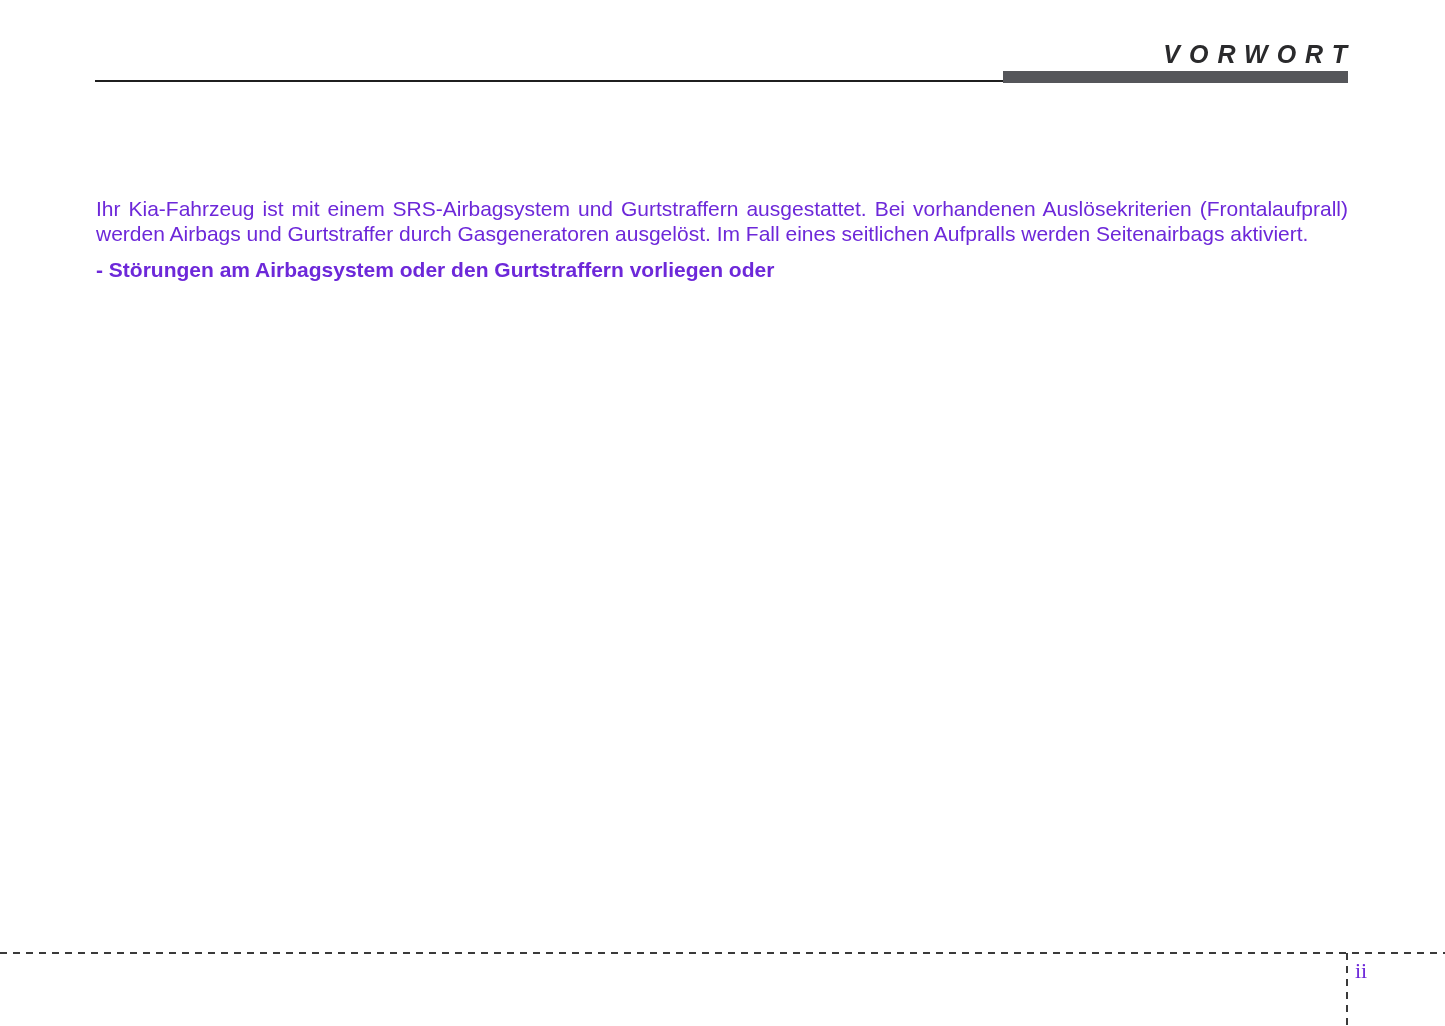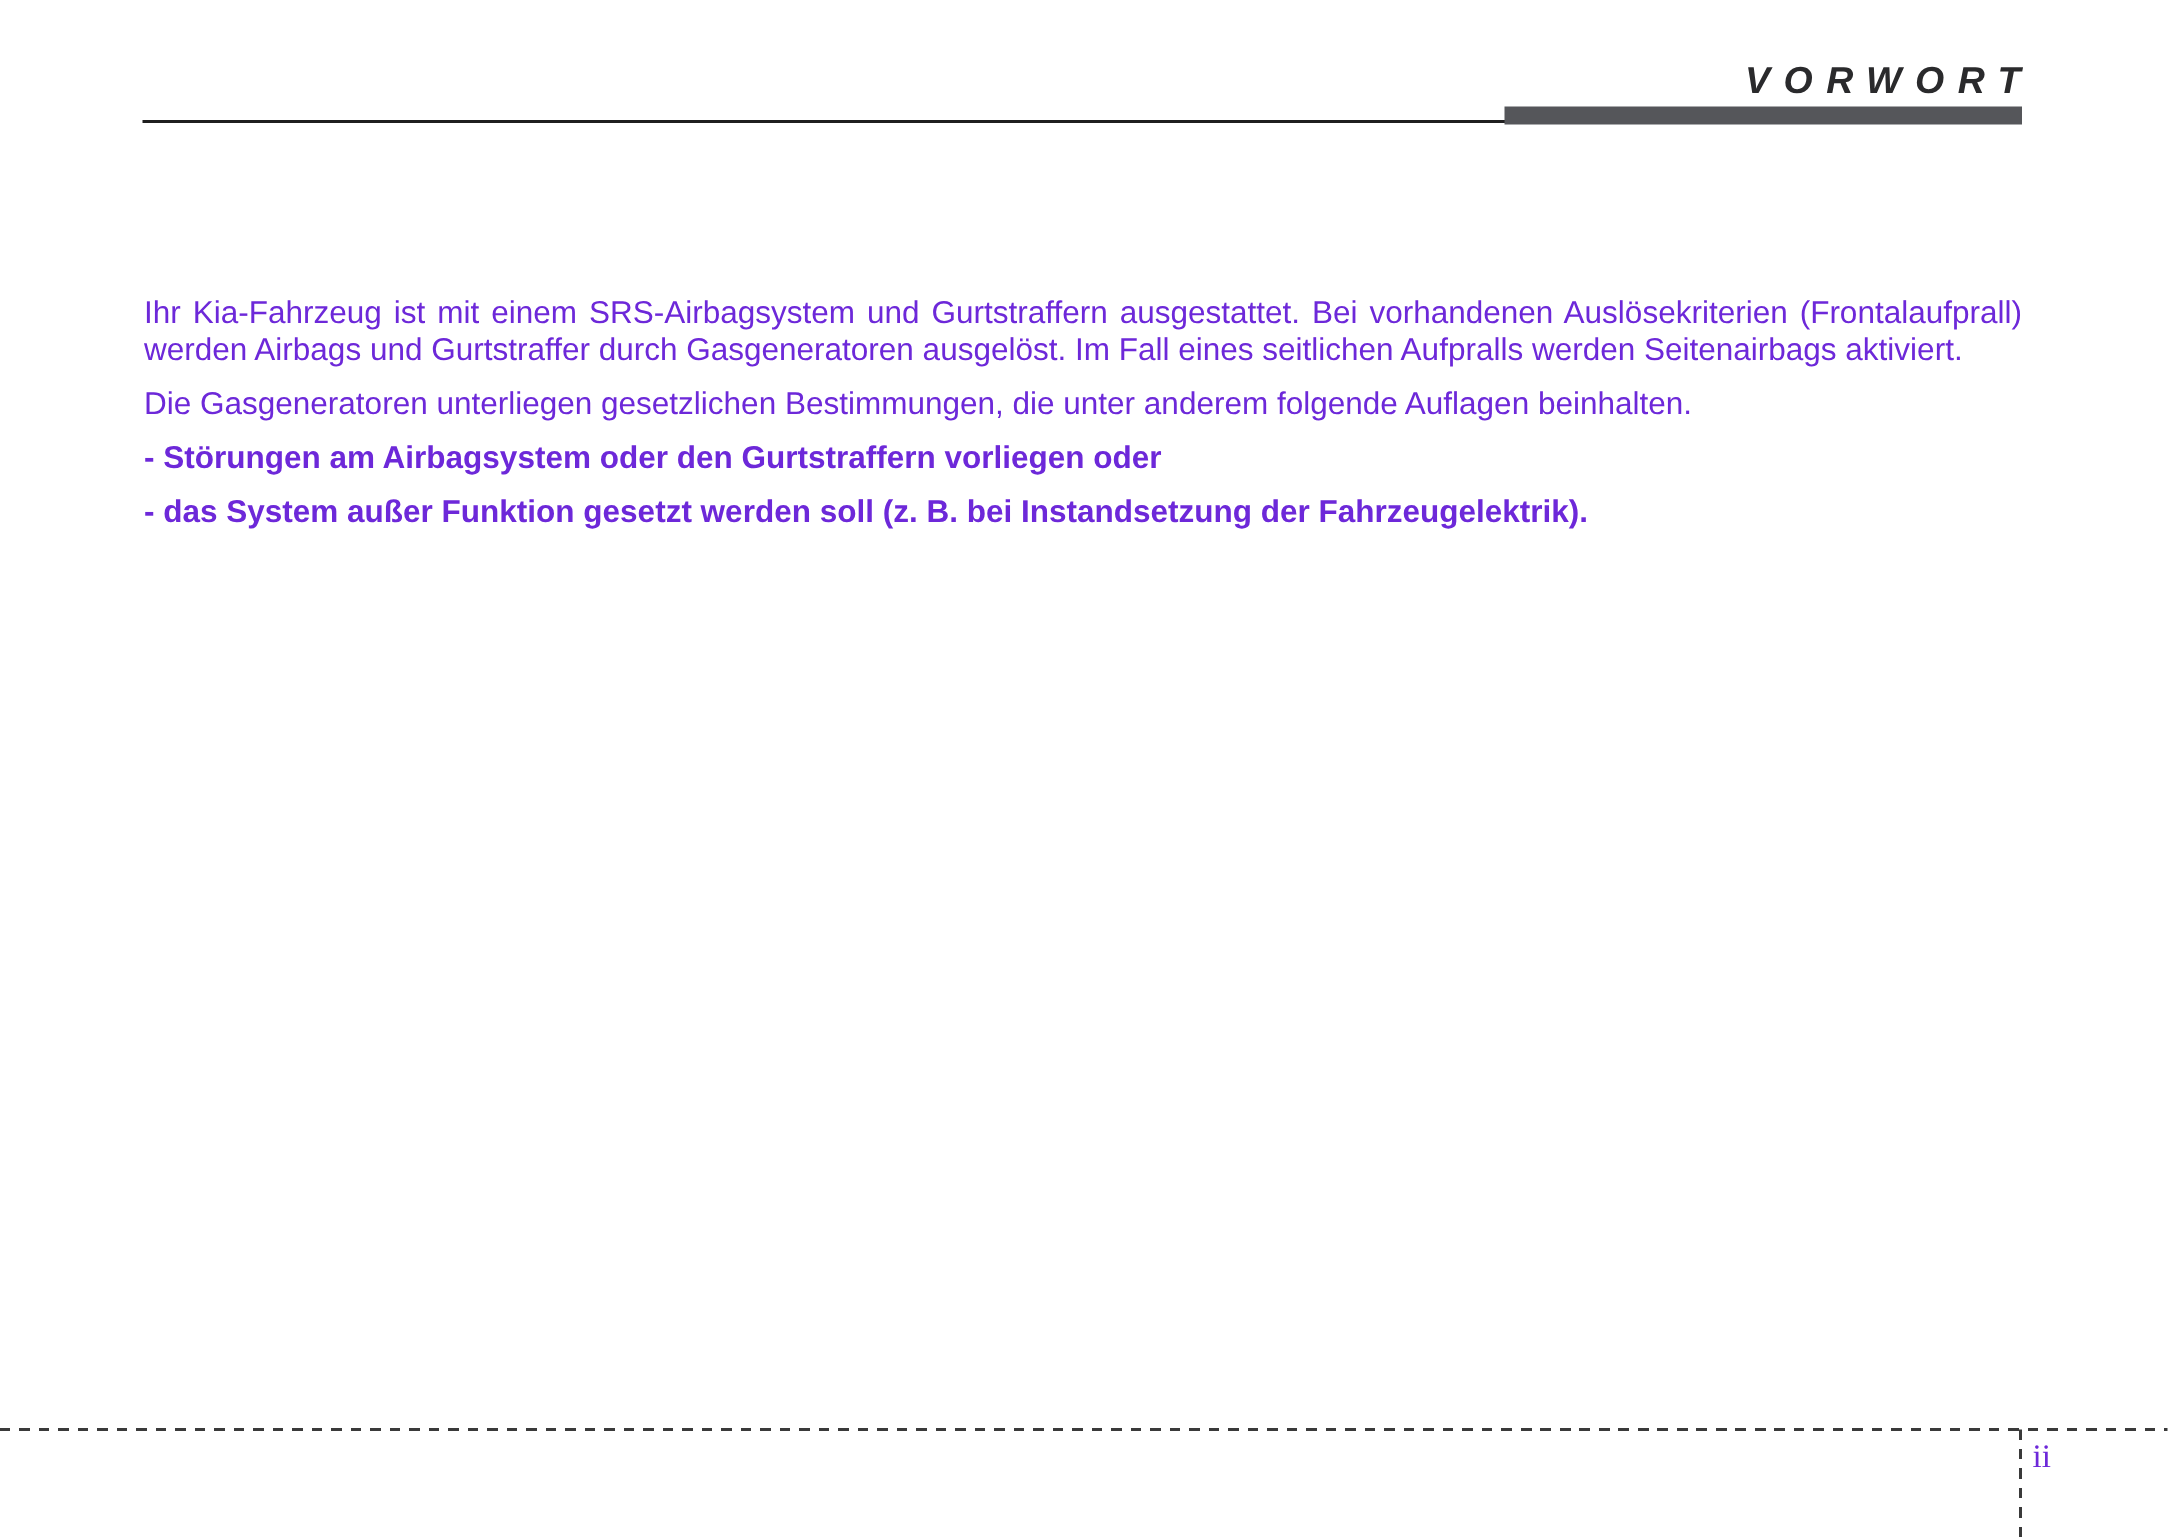--- a/index.html
+++ b/index.html
@@ -100,22 +100,20 @@
 
 <div class="page">
 
   <div class="vorwort">VORWORT</div>
   <div class="rule-thin"></div>
   <div class="rule-thick"></div>
 
 
   <div class="content">
     <p class="justify">Ihr Kia-Fahrzeug ist mit einem SRS-Airbagsystem und Gurtstraffern ausgestattet. Bei vorhandenen Auslösekriterien (Frontalaufprall) werden Airbags und Gurtstraffer durch Gasgeneratoren ausgelöst. Im Fall eines seitlichen Aufpralls werden Seitenairbags aktiviert.</p>
-    <p>Die Gasgeneratoren unterliegen gesetzlichen Bestimmungen, die unter anderem folgende Auflagen beinhalten.</p>
     <p class="bold">- Störungen am Airbagsystem oder den Gurtstraffern vorliegen oder</p>
-    <p class="bold">- das System außer Funktion gesetzt werden soll (z. B. bei Instandsetzung der Fahrzeugelektrik).</p>
   </div>
 
   <div class="dash-h"></div>
   <div class="dash-v"></div>
   <div class="page-number">ii</div>
 
 </div>
 
 </body></html>

